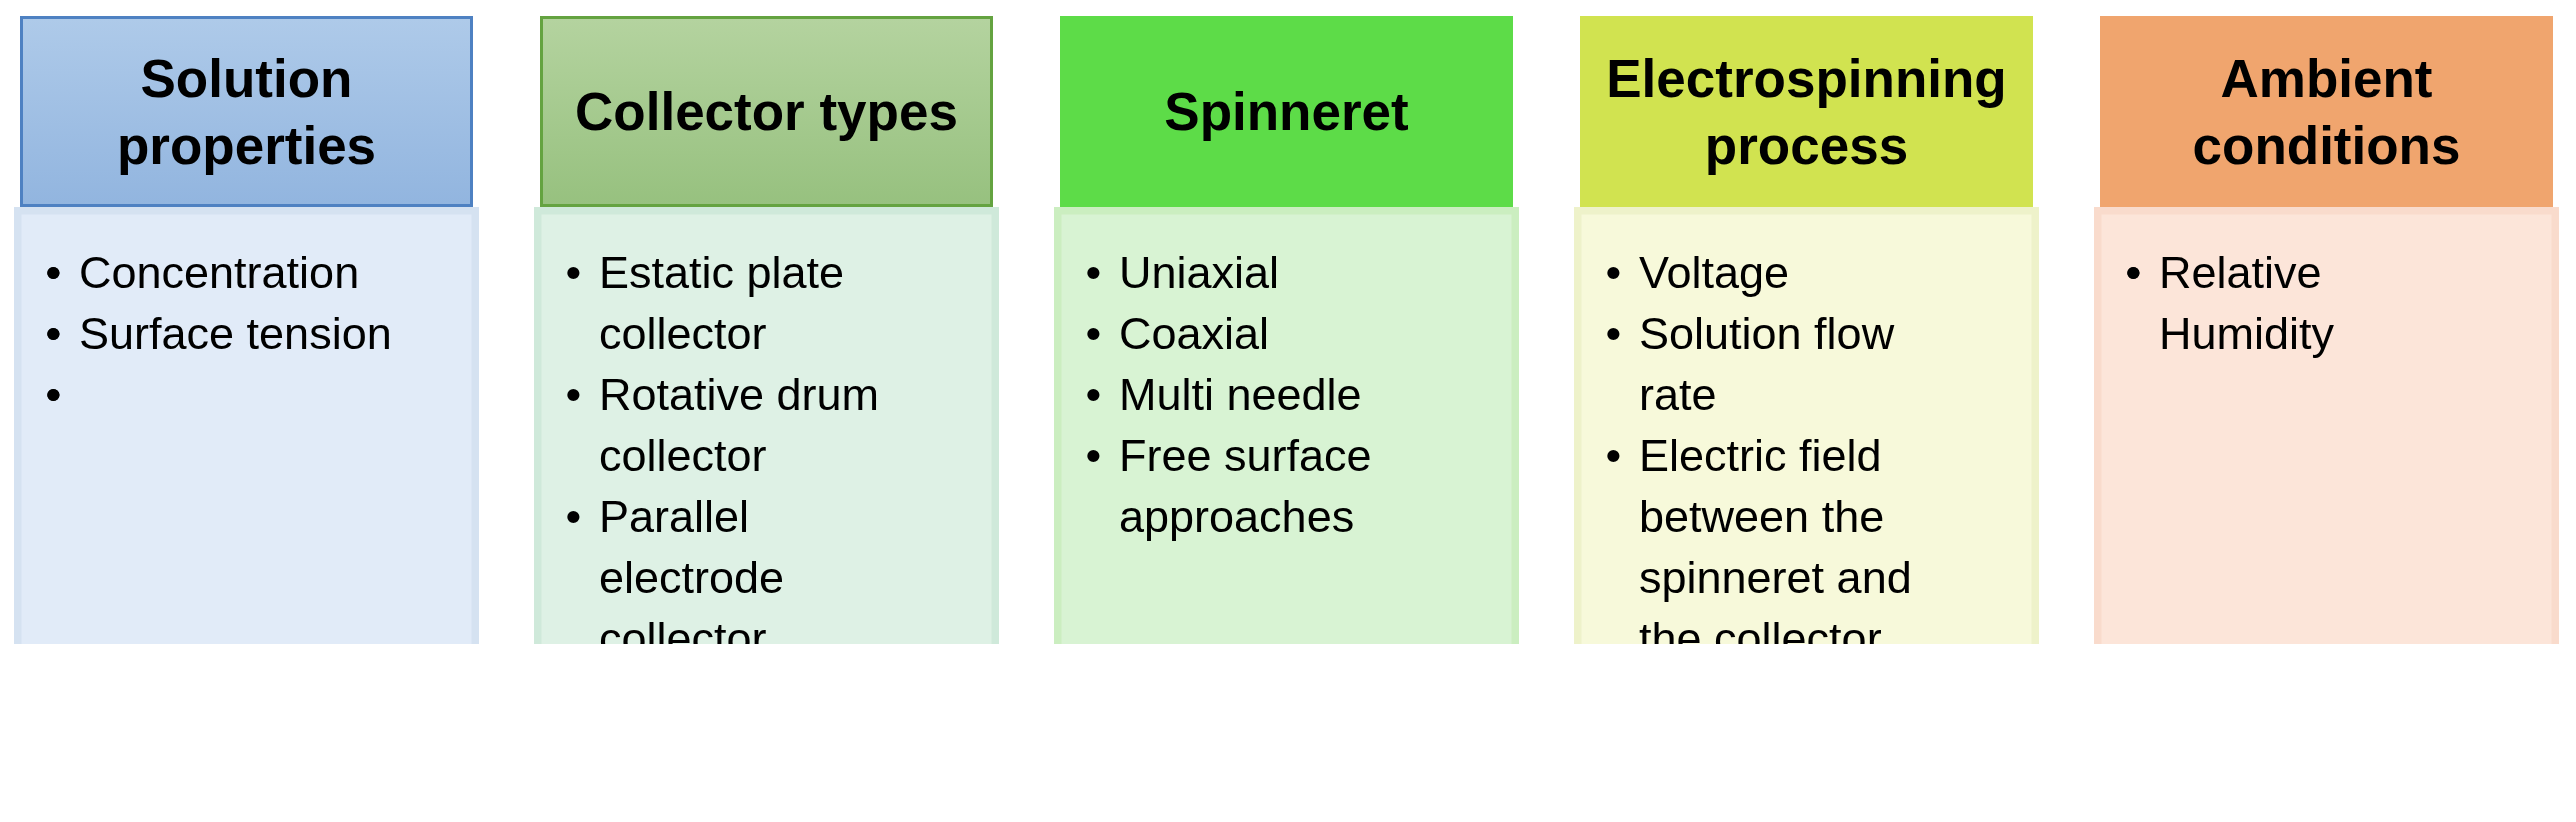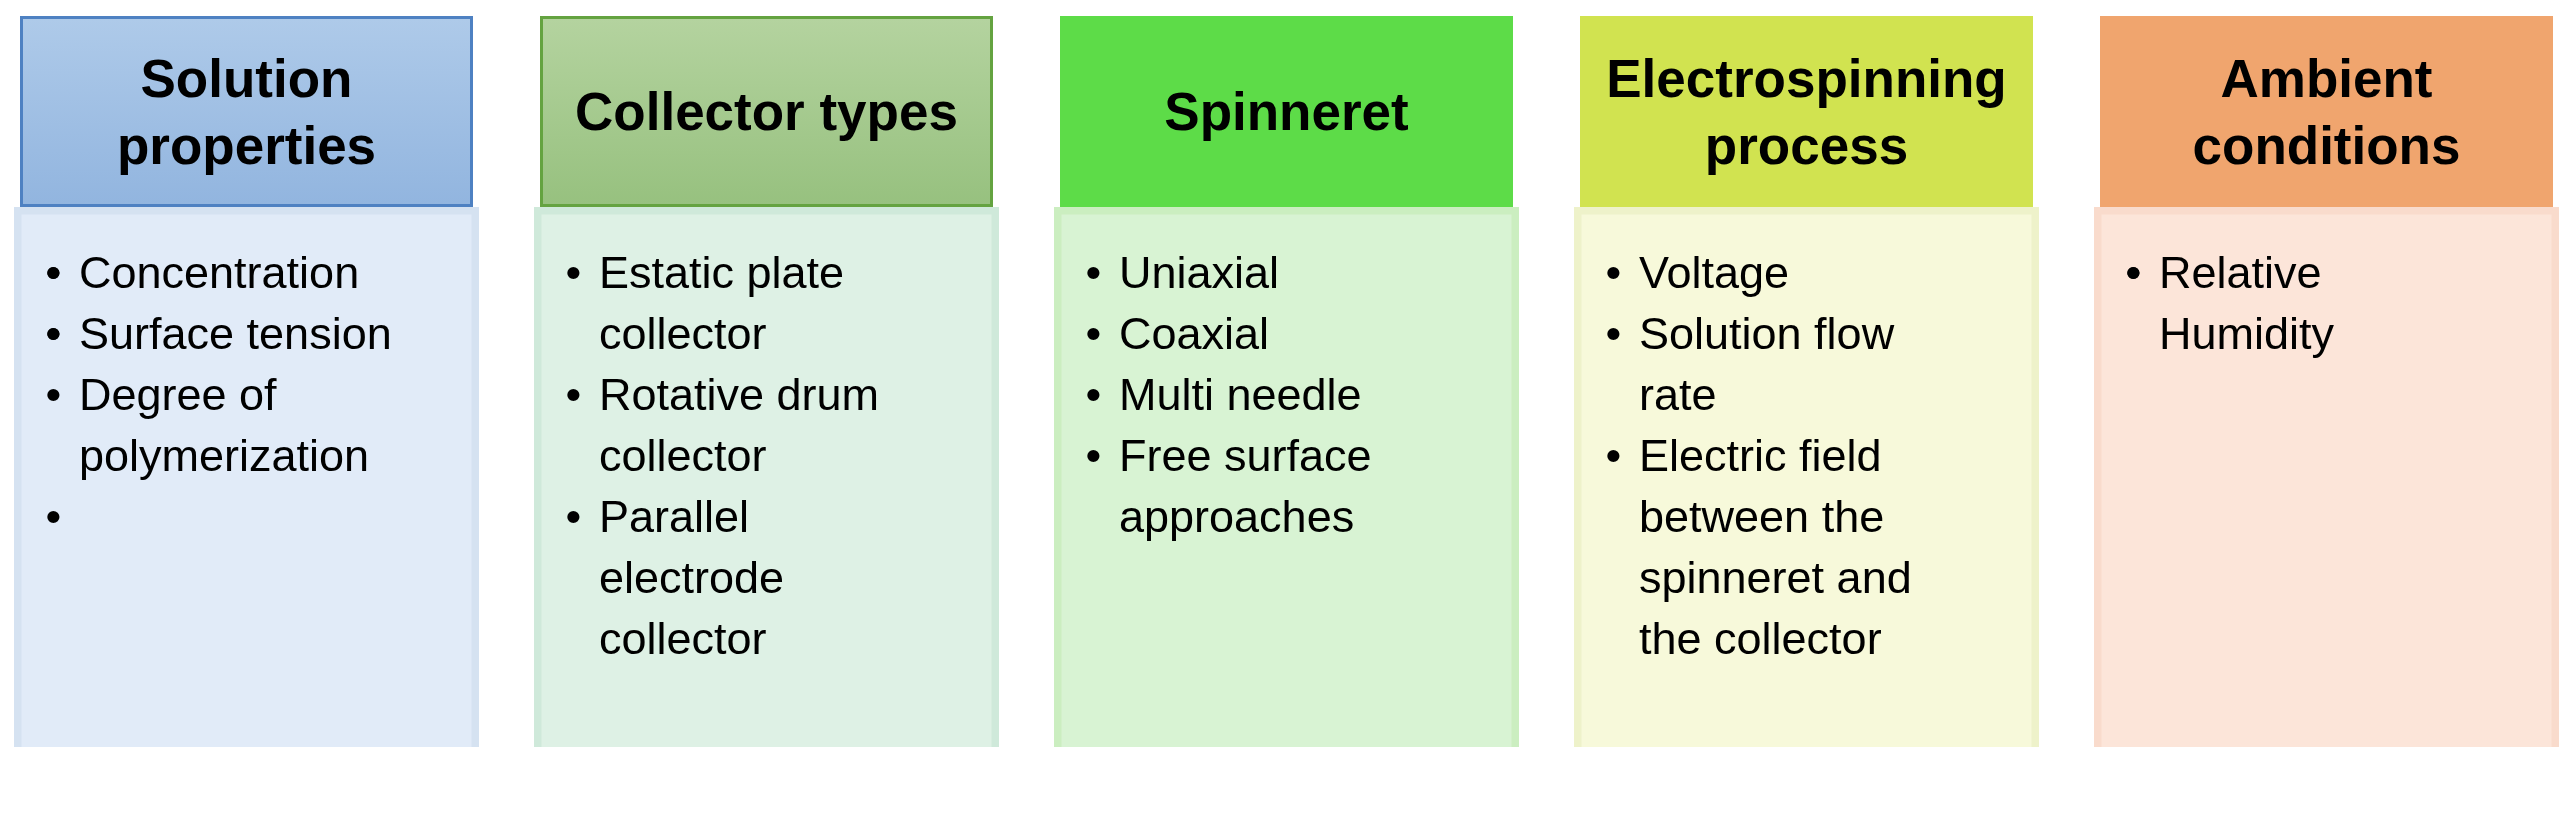--- a/index.html
+++ b/index.html
@@ -3,21 +3,21 @@
 <meta charset="utf-8">
 <style>
   html, body {
     margin: 0;
     padding: 0;
     background: #ffffff;
   }
   .canvas {
     position: relative;
     width: 2576px;
-    height: 747px;
+    height: 644px;
     background: #ffffff;
     font-family: "Liberation Sans", sans-serif;
     color: #000000;
     overflow: hidden;
   }
   .columns {
     position: absolute;
     left: 14px;
     top: 16.3px;
     display: flex;
@@ -100,22 +100,20 @@
     <span class="bullet">•</span>
   </li>
 
   <li class="col-item">
     <span class="bullet">•</span>
     <span class="item-text">Surface tension</span>
   </li>
 
   <li class="col-item">
     <span class="bullet">•</span>
-    <span class="item-text">Degree of
-polymerization</span>
   </li>
 
   <li class="col-item">
     <span class="bullet">•</span>
   </li>
 </ul>
     </div>
   </section>
 
   <section class="col" style="--h-top: #b4d39f; --h-bottom: #97c17f; --body: #def1e5; --body-edge: #cfe9da; --h-border: #64a340;">

